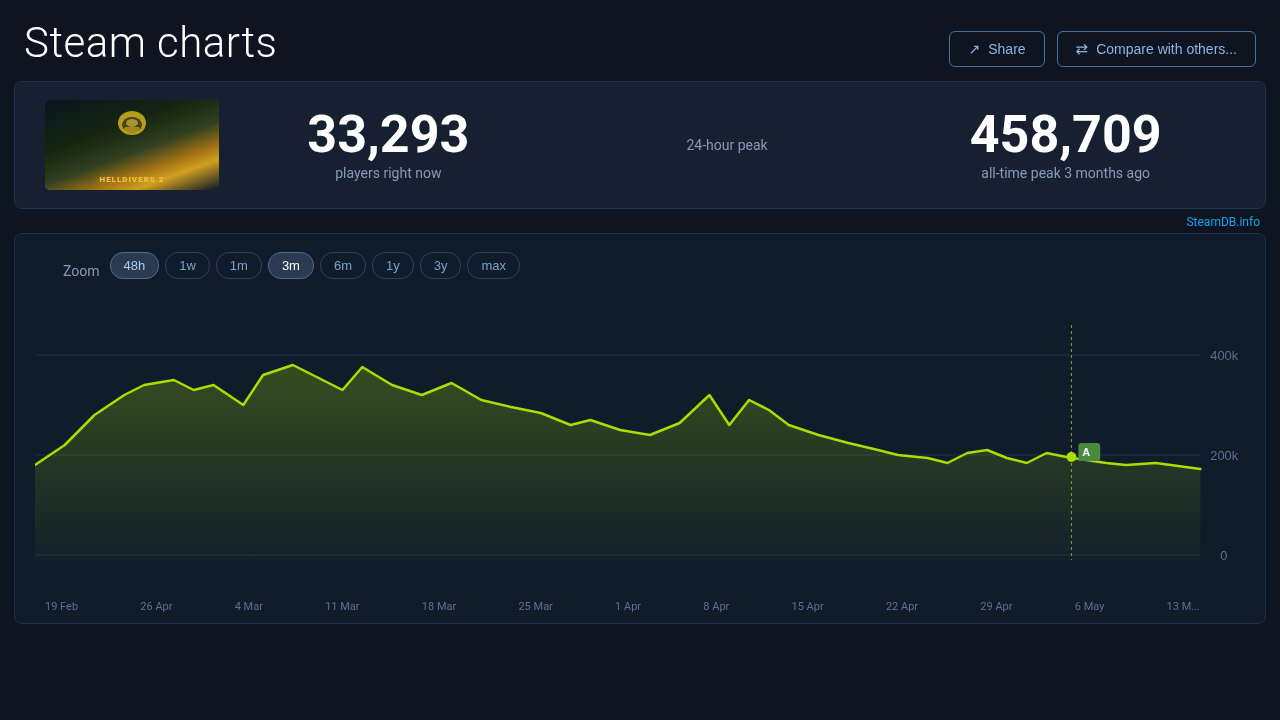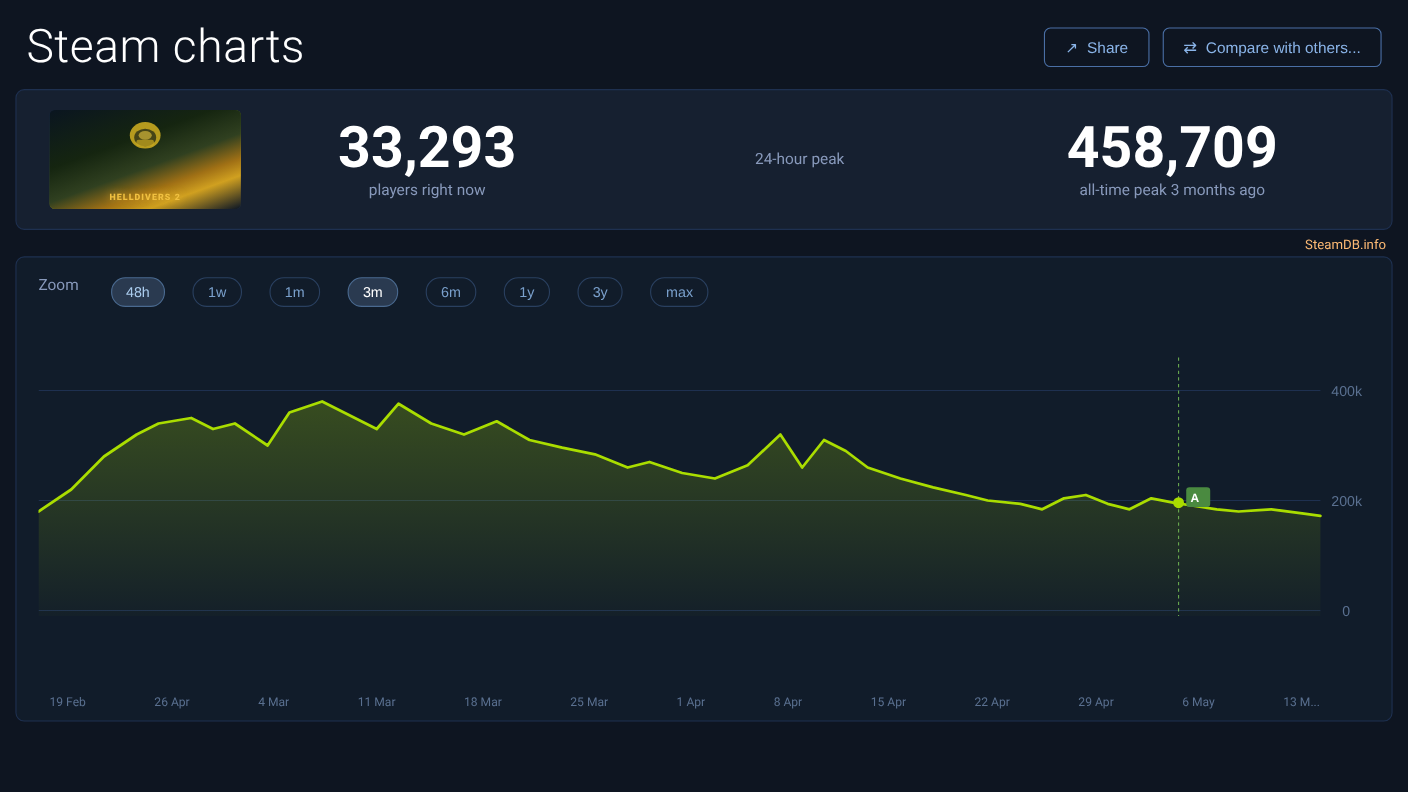--- a/index.html
+++ b/index.html
@@ -8,21 +8,21 @@
       color: #fff;
       font-family: -apple-system, BlinkMacSystemFont, 'Segoe UI', Roboto, sans-serif;
       width: 1280px;
       height: 720px;
       overflow: hidden;
     }
 
     
     .header {
       display: flex;
-      align-items: center;
+      align-items: flex-end;
       justify-content: space-between;
       padding: 18px 24px 14px 24px;
     }
     .site-title {
       font-size: 42px;
       font-weight: 300;
       color: #ffffff;
       letter-spacing: 0.5px;
     }
     .header-buttons {
@@ -95,36 +95,37 @@
       font-size: 14px;
       color: #8899bb;
       font-weight: 400;
     }
 
     
     .steamdb-credit {
       text-align: right;
       padding: 6px 20px 4px 0;
       font-size: 12px;
-      color: #fdba74;
+      color: #0ea5e9;
     }
 
     
     .chart-section {
       background: #111c2a;
       margin: 0 14px;
       border-radius: 8px;
       padding: 18px 20px 10px 20px;
       border: 1px solid #1e3050;
     }
     .zoom-controls {
       display: flex;
-      align-items: flex-start;
-      gap: 25px;
+      align-items: flex-end;
+      gap: 6px;
       margin-bottom: 16px;
+      margin-left: 28px;
     }
     .zoom-label {
       font-size: 14px;
       color: #8899bb;
       margin-right: 4px;
     }
     .zoom-btn {
       background: transparent;
       border: 1.5px solid #2a4060;
       color: #7aa0cc;
@@ -146,21 +147,20 @@
       width: 100%;
     }
     .chart-svg {
       width: 100%;
       height: 295px;
     }
     .x-labels {
       display: flex;
       justify-content: space-between;
       padding: 6px 45px 0 10px;
-      margin-top: 32px;
     }
     .x-label {
       font-size: 11px;
       color: #5a7090;
       text-align: center;
     }
   </style>
 </head>
 <body>
 

